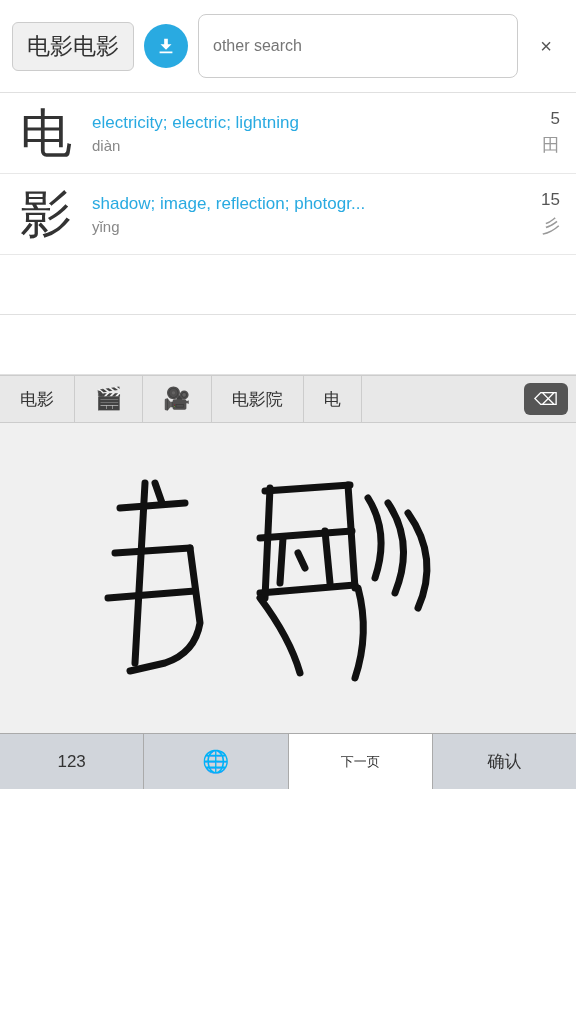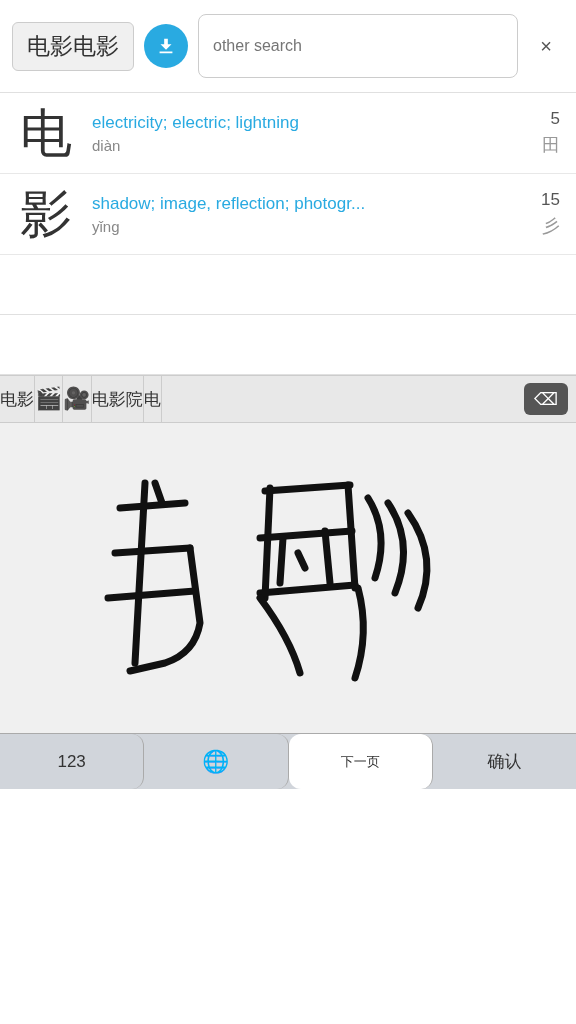--- a/index.html
+++ b/index.html
@@ -131,21 +131,21 @@
       display: flex;
       align-items: center;
       background: #e8e8e8;
       border-top: 1px solid #ccc;
       border-bottom: 1px solid #ccc;
       padding: 0;
       height: 48px;
       overflow: hidden;
     }
     .suggestion-item {
-      padding: 0 0;
+      padding: 0 20px;
       font-size: 17px;
       color: #333;
       height: 100%;
       display: flex;
       align-items: center;
       border-right: 1px solid #ccc;
       white-space: nowrap;
       cursor: pointer;
     }
     .suggestion-item.icon-item {
@@ -197,21 +197,20 @@
       flex: 1;
       height: 100%;
       display: flex;
       align-items: center;
       justify-content: center;
       font-size: 17px;
       color: #333;
       border-right: 1px solid #aaa;
       cursor: pointer;
       background: #d1d5db;
-      border-radius: 12px;
     }
     .bottom-key.active {
       background: #fff;
       font-size: 13px;
       font-weight: 500;
     }
     .bottom-key:last-child {
       border-right: none;
     }
     .globe-icon {

